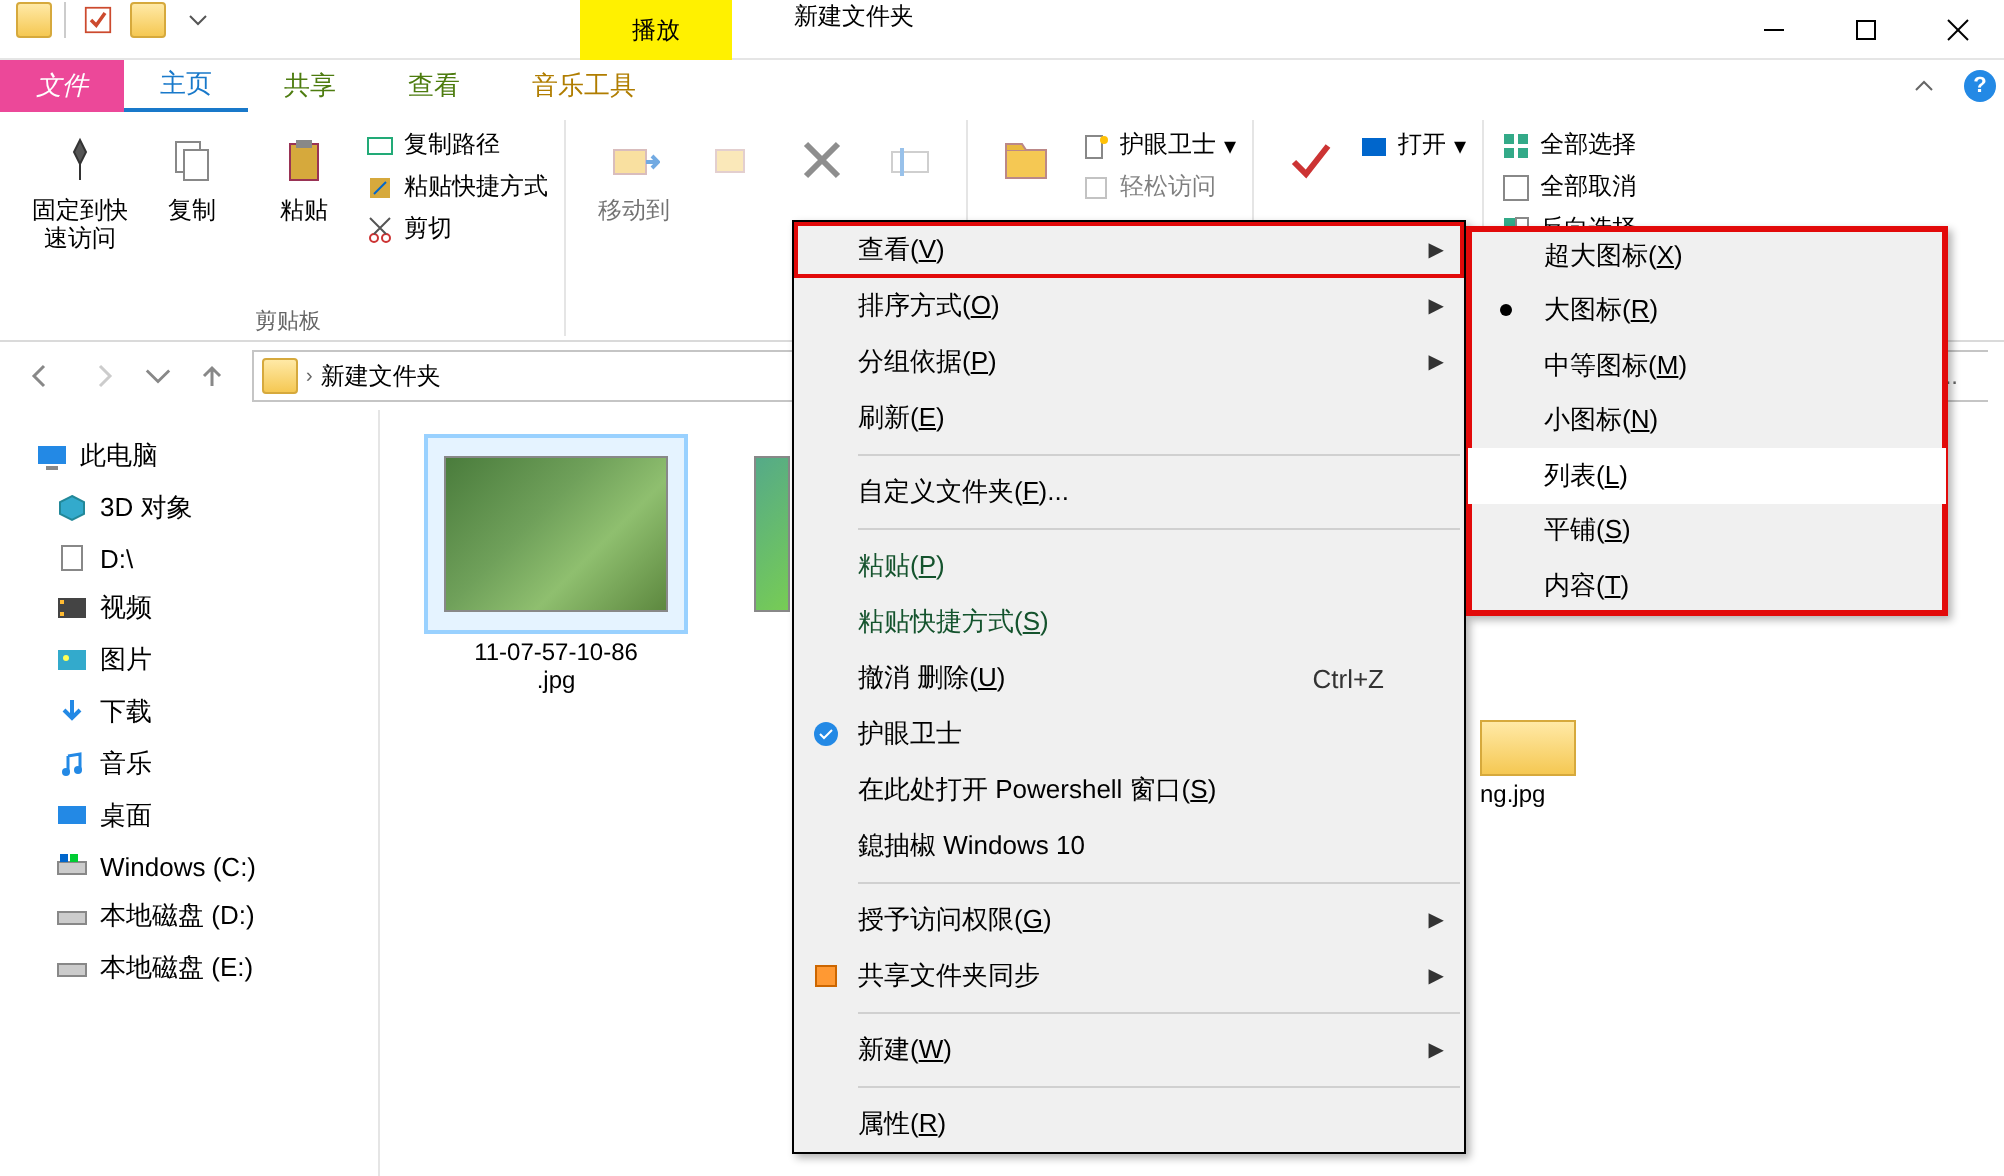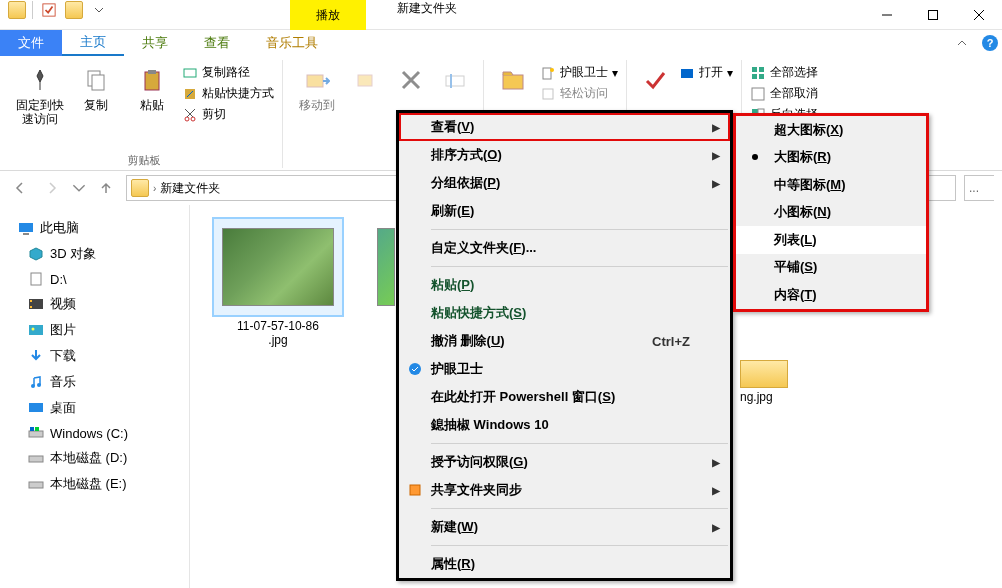--- a/index.html
+++ b/index.html
@@ -15,21 +15,21 @@
 .titlebar .qat .dropdown-icon svg { width: 10px; height: 10px; }
 .titlebar .context-tab { margin-left: 170px; width: 76px; height: 30px; background: #fff100; display: flex; align-items: center; justify-content: center; font-size: 12px; }
 .titlebar .title-text { margin-left: 20px; font-size: 12px; color: #000; }
 .titlebar .win-controls { margin-left: auto; display: flex; }
 .titlebar .win-controls .win-btn { width: 46px; height: 30px; display: flex; align-items: center; justify-content: center; }
 .titlebar .win-controls .win-btn svg { width: 12px; height: 12px; stroke: #000; stroke-width: 1; fill: none; }
 
 
 .tabsbar { height: 26px; display: flex; align-items: stretch; background: #fff; font-size: 13px; }
 .tabsbar .tab { padding: 0 18px; display: flex; align-items: center; color: #4d7c0f; }
-.tabsbar .tab.file { background: #3b82f6; color: #fff; }
+.tabsbar .tab.file { background: #ec4899; color: #fff; font-style: italic; }
 .tabsbar .tab.active { border-bottom: 2px solid #1979ca; color: #1979ca; }
 .tabsbar .tab.highlight { color: #b07d00; }
 .tabsbar .spacer { flex: 1; }
 .tabsbar .ribbon-collapse { width: 32px; display: flex; align-items: center; justify-content: center; }
 .tabsbar .help { width: 24px; display: flex; align-items: center; justify-content: center; color: #1979ca; font-weight: bold; }
 .tabsbar .help-circle { width: 16px; height: 16px; border-radius: 50%; background: #2389e5; color: #fff; font-size: 11px; display:flex;align-items:center;justify-content:center; }
 
 
 .ribbon { height: 115px; border-bottom: 1px solid #dadada; display: flex; padding: 4px 6px 2px; background: #fff; }
 .ribbon-group { display: flex; flex-direction: column; align-items: center; padding: 0 8px; border-right: 1px solid #e5e5e5; }
@@ -62,32 +62,32 @@
 .files { flex: 1; padding: 14px 18px; display: flex; gap: 28px; align-items: flex-start; }
 .file-item { width: 140px; display: flex; flex-direction: column; align-items: center; gap: 4px; }
 .file-item.selected .thumb { outline: 2px solid #99d1ff; background: #e5f3ff; }
 .file-item .thumb { width: 128px; height: 96px; padding: 6px; display: flex; align-items: center; justify-content: center; }
 .file-item .thumb .img { width: 112px; height: 78px; background: linear-gradient(135deg,#4a7c3c 0%, #6fa05a 40%, #8fbf6f 65%, #5d883f 100%); border:1px solid #888;}
 .file-item .fname { font-size: 12px; text-align: center; line-height: 14px; }
 .file-item.partial .thumb .img { width: 18px; }
 .file-item.partial { width: 20px; }
 
 
-.ctxmenu { position: absolute; background: #f0f0f0; border: 3px solid #000000; box-shadow: 2px 2px 4px rgba(0,0,0,0.3); font-size: 13px; font-weight: bold; }
+.ctxmenu { position: absolute; background: #f0f0f0; border: 1px solid #000000; box-shadow: 2px 2px 4px rgba(0,0,0,0.3); font-size: 13px; }
 .ctxmenu.main-ctx { left: 396px; top: 110px; width: 337px; }
 .ctxmenu .item { display: flex; align-items: center; height: 28px; padding: 0 30px 0 32px; position: relative; }
 .ctxmenu .item.hover { outline: 2px solid #e20a0a; outline-offset: -2px; }
 .ctxmenu .item .iicon { position: absolute; left: 8px; width: 16px; height: 16px; display:flex;align-items:center;justify-content:center;}
 .ctxmenu .item .arrow { position: absolute; right: 10px; font-size: 10px; color: #333; }
 .ctxmenu .item .shortcut { position: absolute; right: 40px; color: #333; }
 .ctxmenu .item.disabled { color: #14532d; }
 .ctxmenu .sep { height: 1px; background: #d0d0d0; margin: 4px 2px 4px 32px; }
 .ctxmenu .accel { text-decoration: underline; }
 
-.submenu { left: 733px; top: 113px; width: 196px; outline: 3px solid #e20a0a; outline-offset: -3px; }
+.submenu { left: 733px; top: 113px; width: 241px; outline: 3px solid #e20a0a; outline-offset: -3px; }
 .submenu .item { height: 27.5px; padding-left: 38px; }
 .submenu .item .bullet { position: absolute; left: 16px; width: 6px; height: 6px; background: #000; border-radius: 50%; }
 .submenu .item.hover2 { background: #fff; }
 
 
 .behind-file{position:absolute;left:740px;top:360px;width:56px;height:34px;}
 .behind-file .bicon2{width:48px;height:28px;background:linear-gradient(#ffe9a6,#f5c853);border:1px solid #d6a93c;margin-bottom:2px;}
 .behind-file .blabel2{font-size:12px;}
 </style>
 </head>

